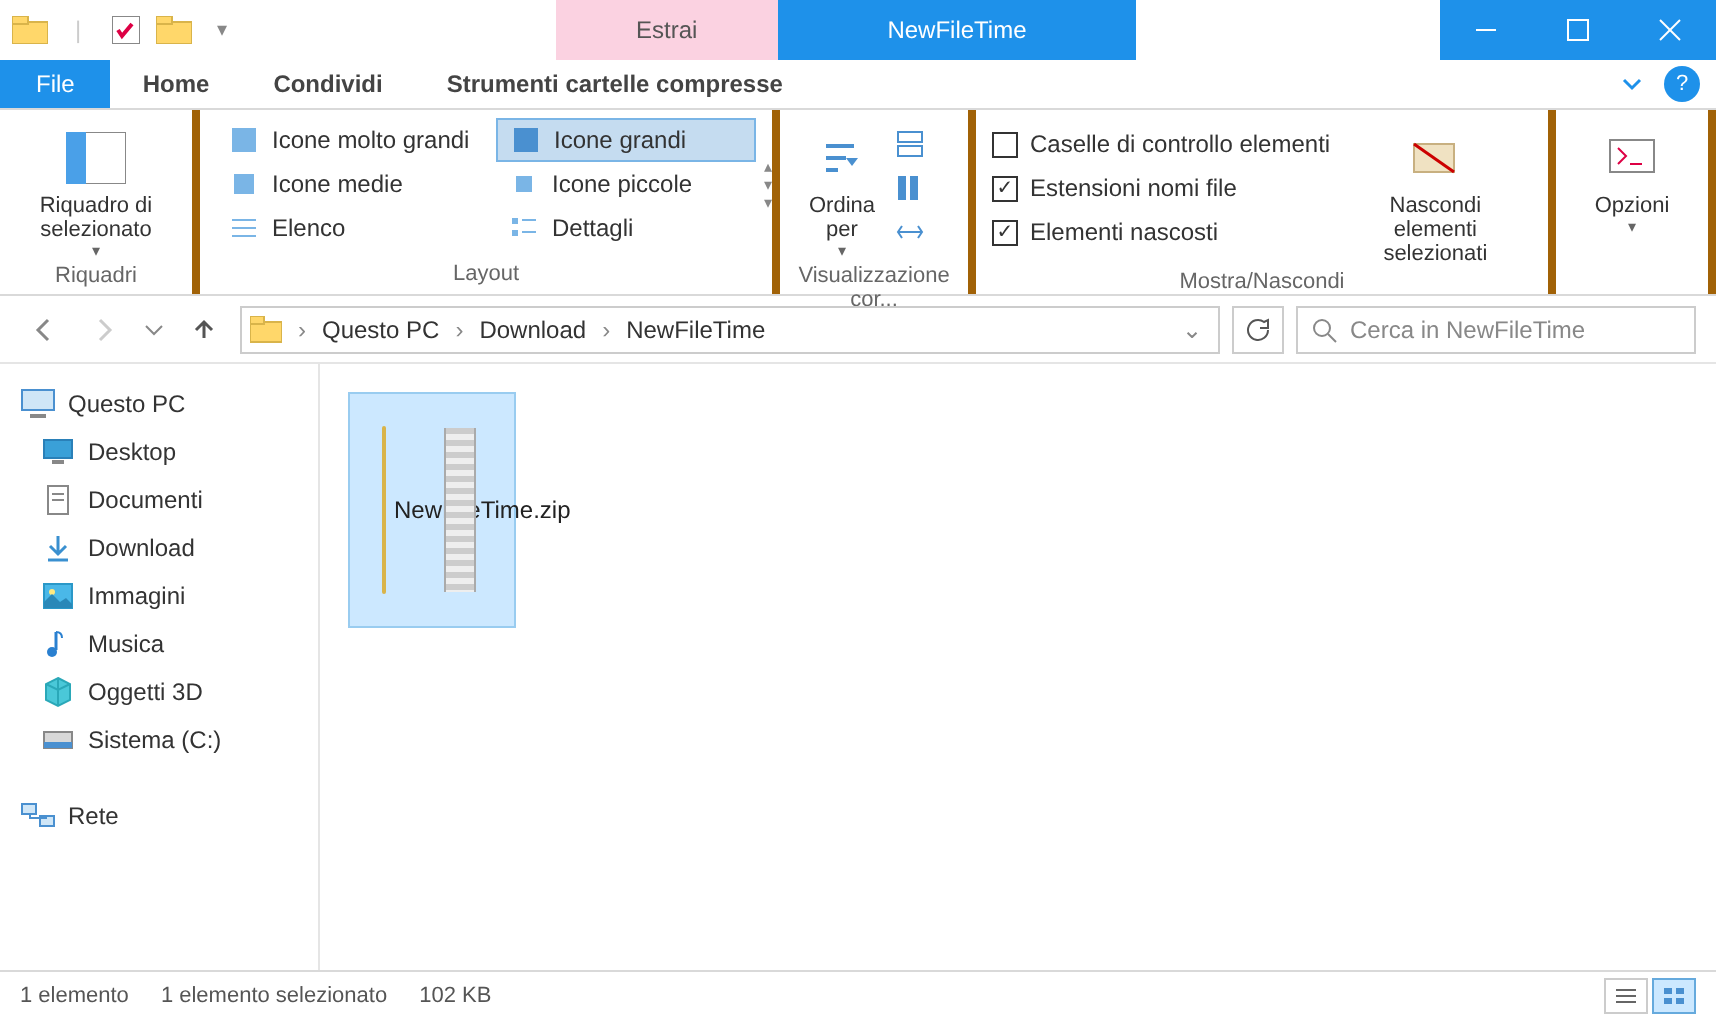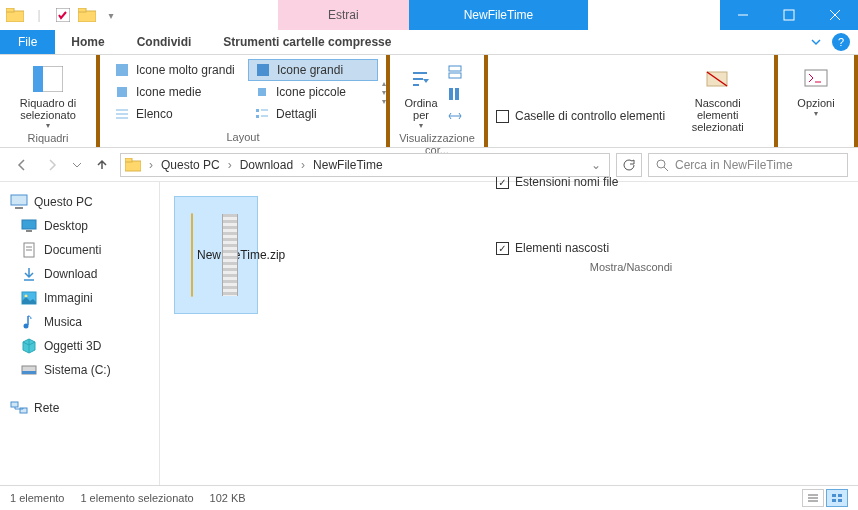--- a/index.html
+++ b/index.html
@@ -3,21 +3,21 @@
 <meta charset="utf-8">
 <style>
 * { margin: 0; padding: 0; box-sizing: border-box; font-family: "Segoe UI", Tahoma, sans-serif; }
 body { width: 858px; height: 510px; background: #fff; overflow: hidden; font-size: 12px; }
 
 
 .titlebar { height: 30px; background: #fff; display: flex; align-items: stretch; position: relative; }
 .titlebar-left { display: flex; align-items: center; padding-left: 4px; gap: 2px; }
 .qat-icon { width: 22px; height: 22px; display: flex; align-items: center; justify-content: center; }
 .titlebar-tabs { display: flex; position: absolute; left: 278px; top: 0; height: 30px; }
-.title-tab { height: 30px; display: flex; align-items: center; justify-content: center; font-size: 12px; padding: 0 50px; }
+.title-tab { height: 30px; display: flex; align-items: center; justify-content: center; font-size: 12px; padding: 0 40px; }
 .title-tab.pink { background: #fbd2e1; color: #555; }
 .title-tab.blue { background: #1e91ea; color: #fff; padding: 0 55px; }
 .window-controls { position: absolute; right: 0; top: 0; display: flex; height: 30px; }
 .wc { width: 46px; display: flex; align-items: center; justify-content: center; color: #fff; background: #1e91ea; }
 .wc svg { width: 12px; height: 12px; }
 
 
 .menutabs { height: 25px; background: #fff; border-bottom: 1px solid #d9d9d9; display: flex; align-items: stretch; position: relative; }
 .file-tab { background: #1e91ea; color: #fff; padding: 0 18px; display: flex; align-items: center; font-size: 12px; }
 .menu-tab { padding: 0 16px; display: flex; align-items: center; font-size: 12px; color: #444; border-right: 0; cursor: default; font-weight: bold; }
@@ -30,21 +30,21 @@
 .ribbon-group { border-right: 4px solid #a16207; display: flex; flex-direction: column; }
 .ribbon-group-content { flex: 1; display: flex; align-items: flex-start; padding: 4px 8px 0; }
 .ribbon-group-label { font-size: 11px; color: #666; text-align: center; padding: 2px 0 4px; height: 18px; }
 .big-btn { display: flex; flex-direction: column; align-items: center; justify-content: center; width: 80px; padding: 4px 4px 0; font-size: 11px; text-align: center; color: #333; }
 .big-btn .icoslot { width: 32px; height: 32px; margin-bottom: 2px; display: flex; align-items: center; justify-content: center; }
 .small-row { display: flex; align-items: center; height: 22px; font-size: 12px; color: #333; padding: 0 6px; gap: 6px; white-space: nowrap; }
 .small-row.selected { background: #c5dcf0; border: 1px solid #7ab5e6; }
 .small-ico { width: 16px; height: 16px; display: inline-block; }
 .layout-cols { display: flex; }
 .layout-col { display: flex; flex-direction: column; }
-.chk-row { display: flex; align-items: center; height: 22px; font-size: 12px; color: #333; gap: 6px; margin-top: 44px; }
+.chk-row { display: flex; align-items: center; height: 22px; font-size: 12px; color: #333; gap: 6px; }
 .chk { width: 13px; height: 13px; border: 1px solid #333; display: flex; align-items: center; justify-content: center; font-size: 10px; }
 .mini-btn { width: 22px; height: 22px; display: flex; align-items: center; justify-content: center; }
 
 
 .addrbar { height: 34px; display: flex; align-items: center; padding: 4px 10px; gap: 6px; border-bottom: 1px solid #e5e5e5; }
 .nav-btn { width: 24px; height: 24px; display: flex; align-items: center; justify-content: center; color: #999; border-radius: 2px; }
 .addrbox { flex: 1; height: 24px; border: 1px solid #ccc; display: flex; align-items: center; padding: 0 4px; gap: 4px; font-size: 12px; color: #333; }
 .crumb { display: flex; align-items: center; gap: 2px; }
 .crumb-sep { color: #888; padding: 0 4px; }
 .refresh { width: 26px; height: 24px; border: 1px solid #ccc; display: flex; align-items: center; justify-content: center; }

